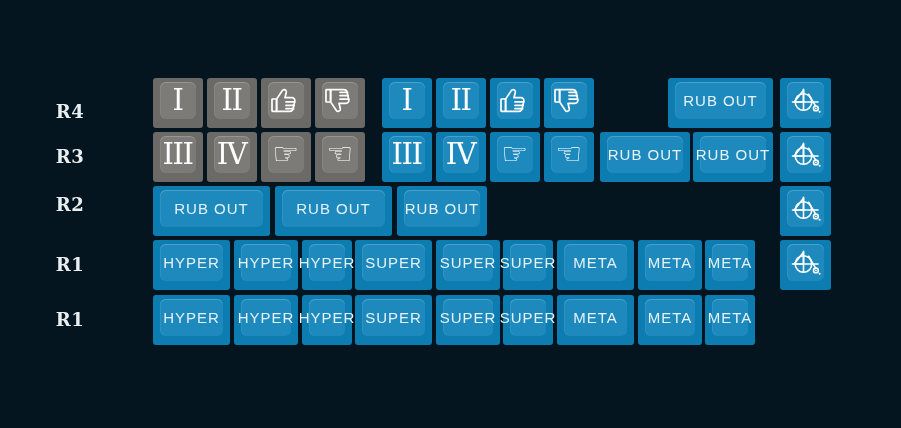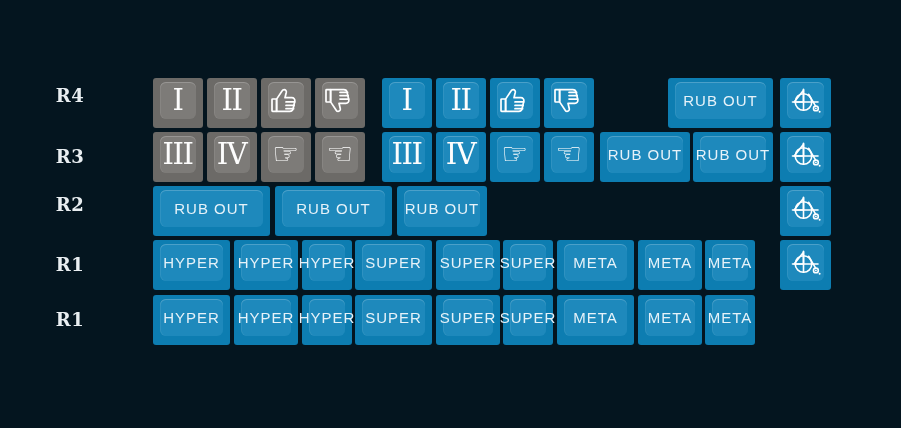--- a/index.html
+++ b/index.html
@@ -35,21 +35,21 @@
     color:#ffffff; font-family:"DejaVu Sans", sans-serif; font-size:30px;
     line-height:1; transform:translateY(-1px);
   }
   .icon-svg { display:block; }
   .flip-v { transform:scaleY(-1); }
 </style>
 </head>
 <body>
 
 <div class="stage" id="stage">
-    <div class="row-label" style="top: 84px;">R4</div>
+    <div class="row-label" style="top: 100px;">R4</div>
     <div class="row-label" style="top: 145px;">R3</div>
     <div class="row-label" style="top: 193px;">R2</div>
     <div class="row-label" style="top: 253px;">R1</div>
     <div class="row-label" style="top: 308px;">R1</div>
     <div class="key key--gray" style="left: 153px; top: 78px; width: 50px; height: 50px;">
       <div class="key-top">
         <span class="legend-roman">I</span>
       </div>
     </div>
     <div class="key key--gray" style="left: 207px; top: 78px; width: 50px; height: 50px;">

